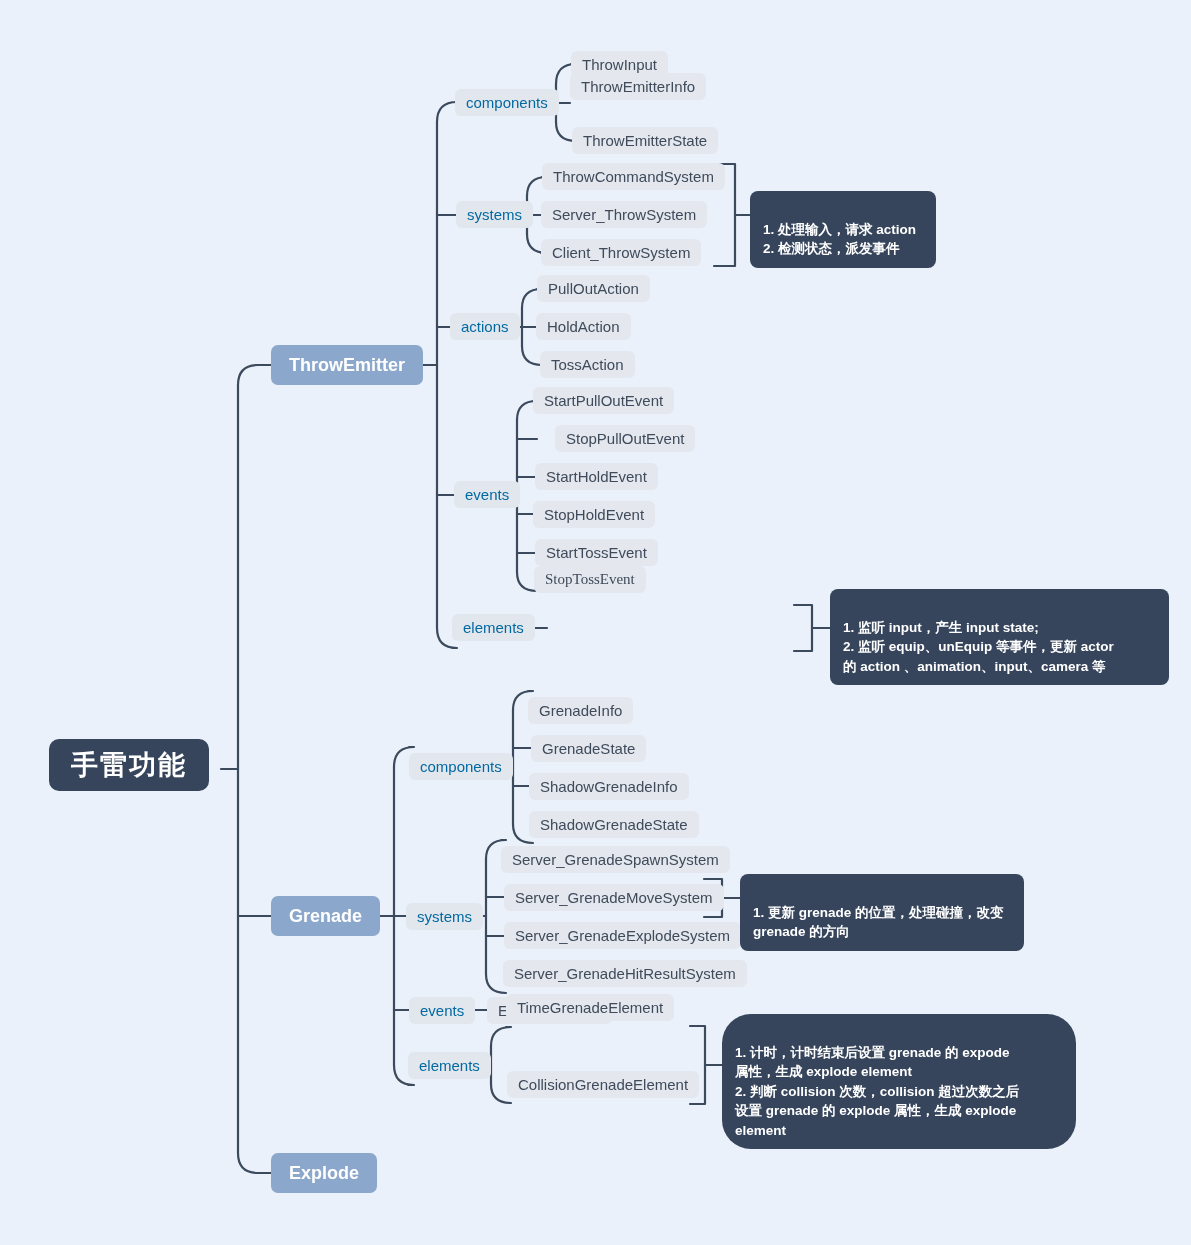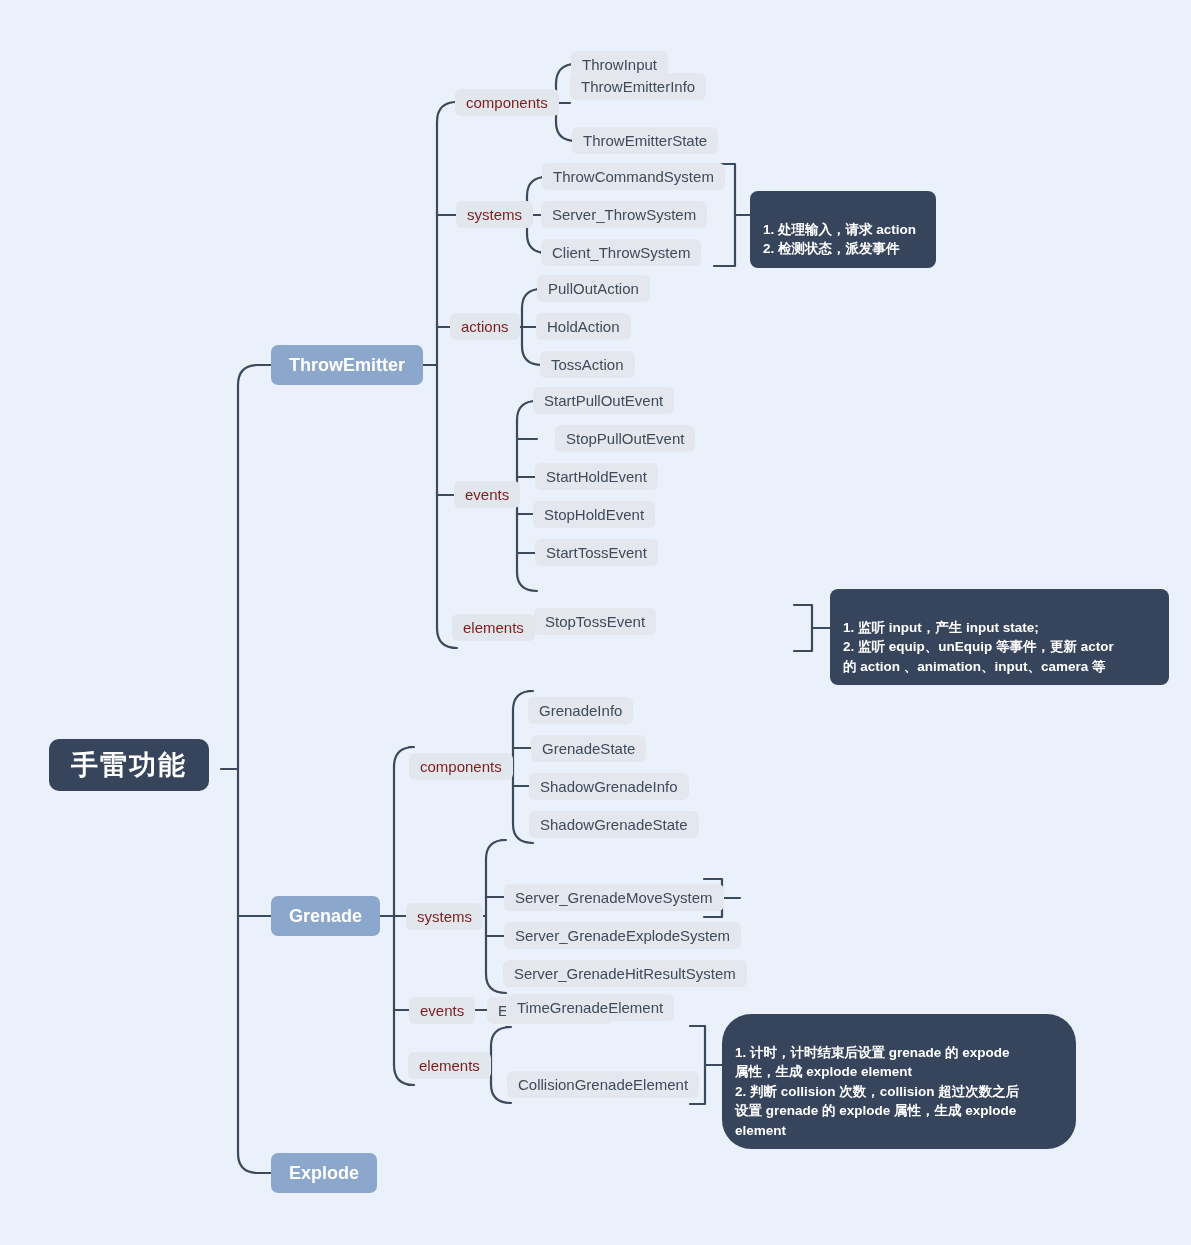--- a/index.html
+++ b/index.html
@@ -53,21 +53,21 @@
     color: #ffffff;
     font-size: 18px;
     font-weight: bold;
     border-radius: 7px;
     padding: 0 18px;
     height: 40px;
   }
   
   .node.cat {
     background: #e2e7ee;
-    color: #7f1d1d;
+    color: #0369a1;
     font-size: 15px;
     border-radius: 6px;
     padding: 0 11px;
     height: 27px;
   }
   
   .node.leaf {
     background: #e4e8ee;
     color: #3f4a5a;
     font-size: 15px;
@@ -244,21 +244,21 @@
   </div>
   <div class="node leaf" style="left:535px; top:463px;">
     <span>StartHoldEvent</span>
   </div>
   <div class="node leaf" style="left:533px; top:501px;">
     <span>StopHoldEvent</span>
   </div>
   <div class="node leaf" style="left:535px; top:539px;">
     <span>StartTossEvent</span>
   </div>
-  <div class="node leaf" style="left:534px; top:608px;">
+  <div class="node leaf" style="left:534px; top:566px;font-family:Liberation Serif, serif;">
     <span>StopTossEvent</span>
   </div>
 
   <div class="node cat" style="left:452px; top:614px;">
     <span>elements</span>
   </div>
   <div class="note" style="left:830px; top:589px; width:339px;">
     <span>1. 监听 input，产生 input state;
 2. 监听 equip、unEquip 等事件，更新 actor
 的 action 、animation、input、camera 等</span>
@@ -280,28 +280,35 @@
   <div class="node leaf" style="left:529px; top:773px;">
     <span>ShadowGrenadeInfo</span>
   </div>
   <div class="node leaf" style="left:529px; top:811px;">
     <span>ShadowGrenadeState</span>
   </div>
 
   <div class="node cat" style="left:406px; top:903px;">
     <span>systems</span>
   </div>
+  <div class="node leaf" style="left:501px; top:846px;">
+    <span>Server_GrenadeSpawnSystem</span>
+  </div>
   <div class="node leaf" style="left:504px; top:884px;">
     <span>Server_GrenadeMoveSystem</span>
   </div>
   <div class="node leaf" style="left:504px; top:922px;">
     <span>Server_GrenadeExplodeSystem</span>
   </div>
   <div class="node leaf" style="left:503px; top:960px;">
     <span>Server_GrenadeHitResultSystem</span>
+  </div>
+  <div class="note" style="left:740px; top:874px; width:284px;">
+    <span>1. 更新 grenade 的位置，处理碰撞，改变
+grenade 的方向</span>
   </div>
 
   <div class="node cat" style="left:409px; top:997px;">
     <span>events</span>
   </div>
   <div class="node leaf" style="left:487px; top:997px;">
     <span>ExplosionEvent</span>
   </div>
 
   <div class="node cat" style="left:408px; top:1052px;">

